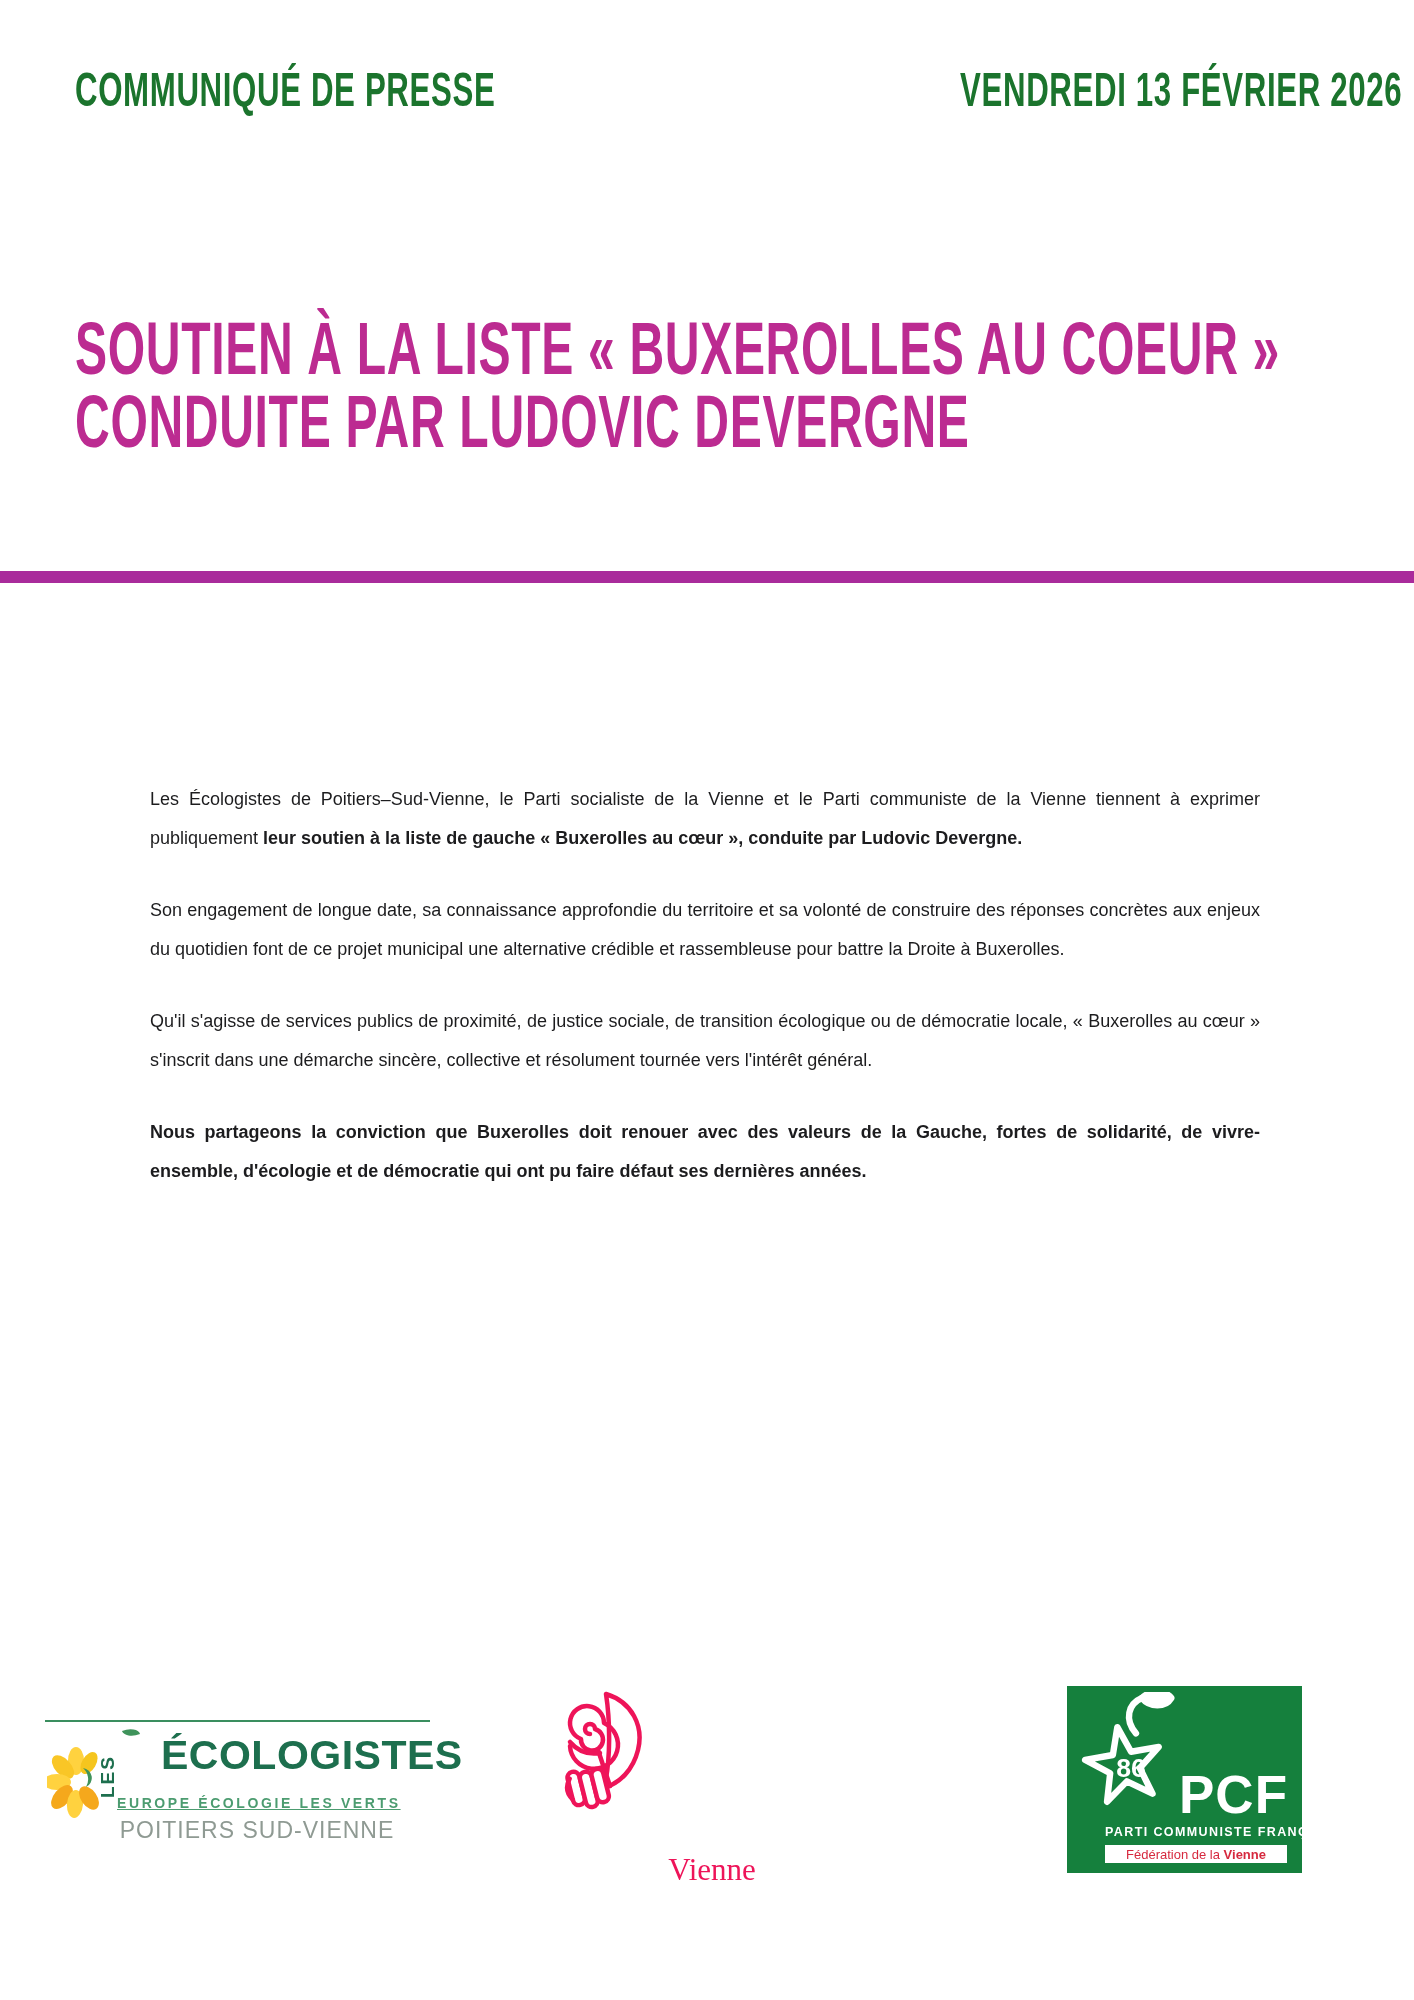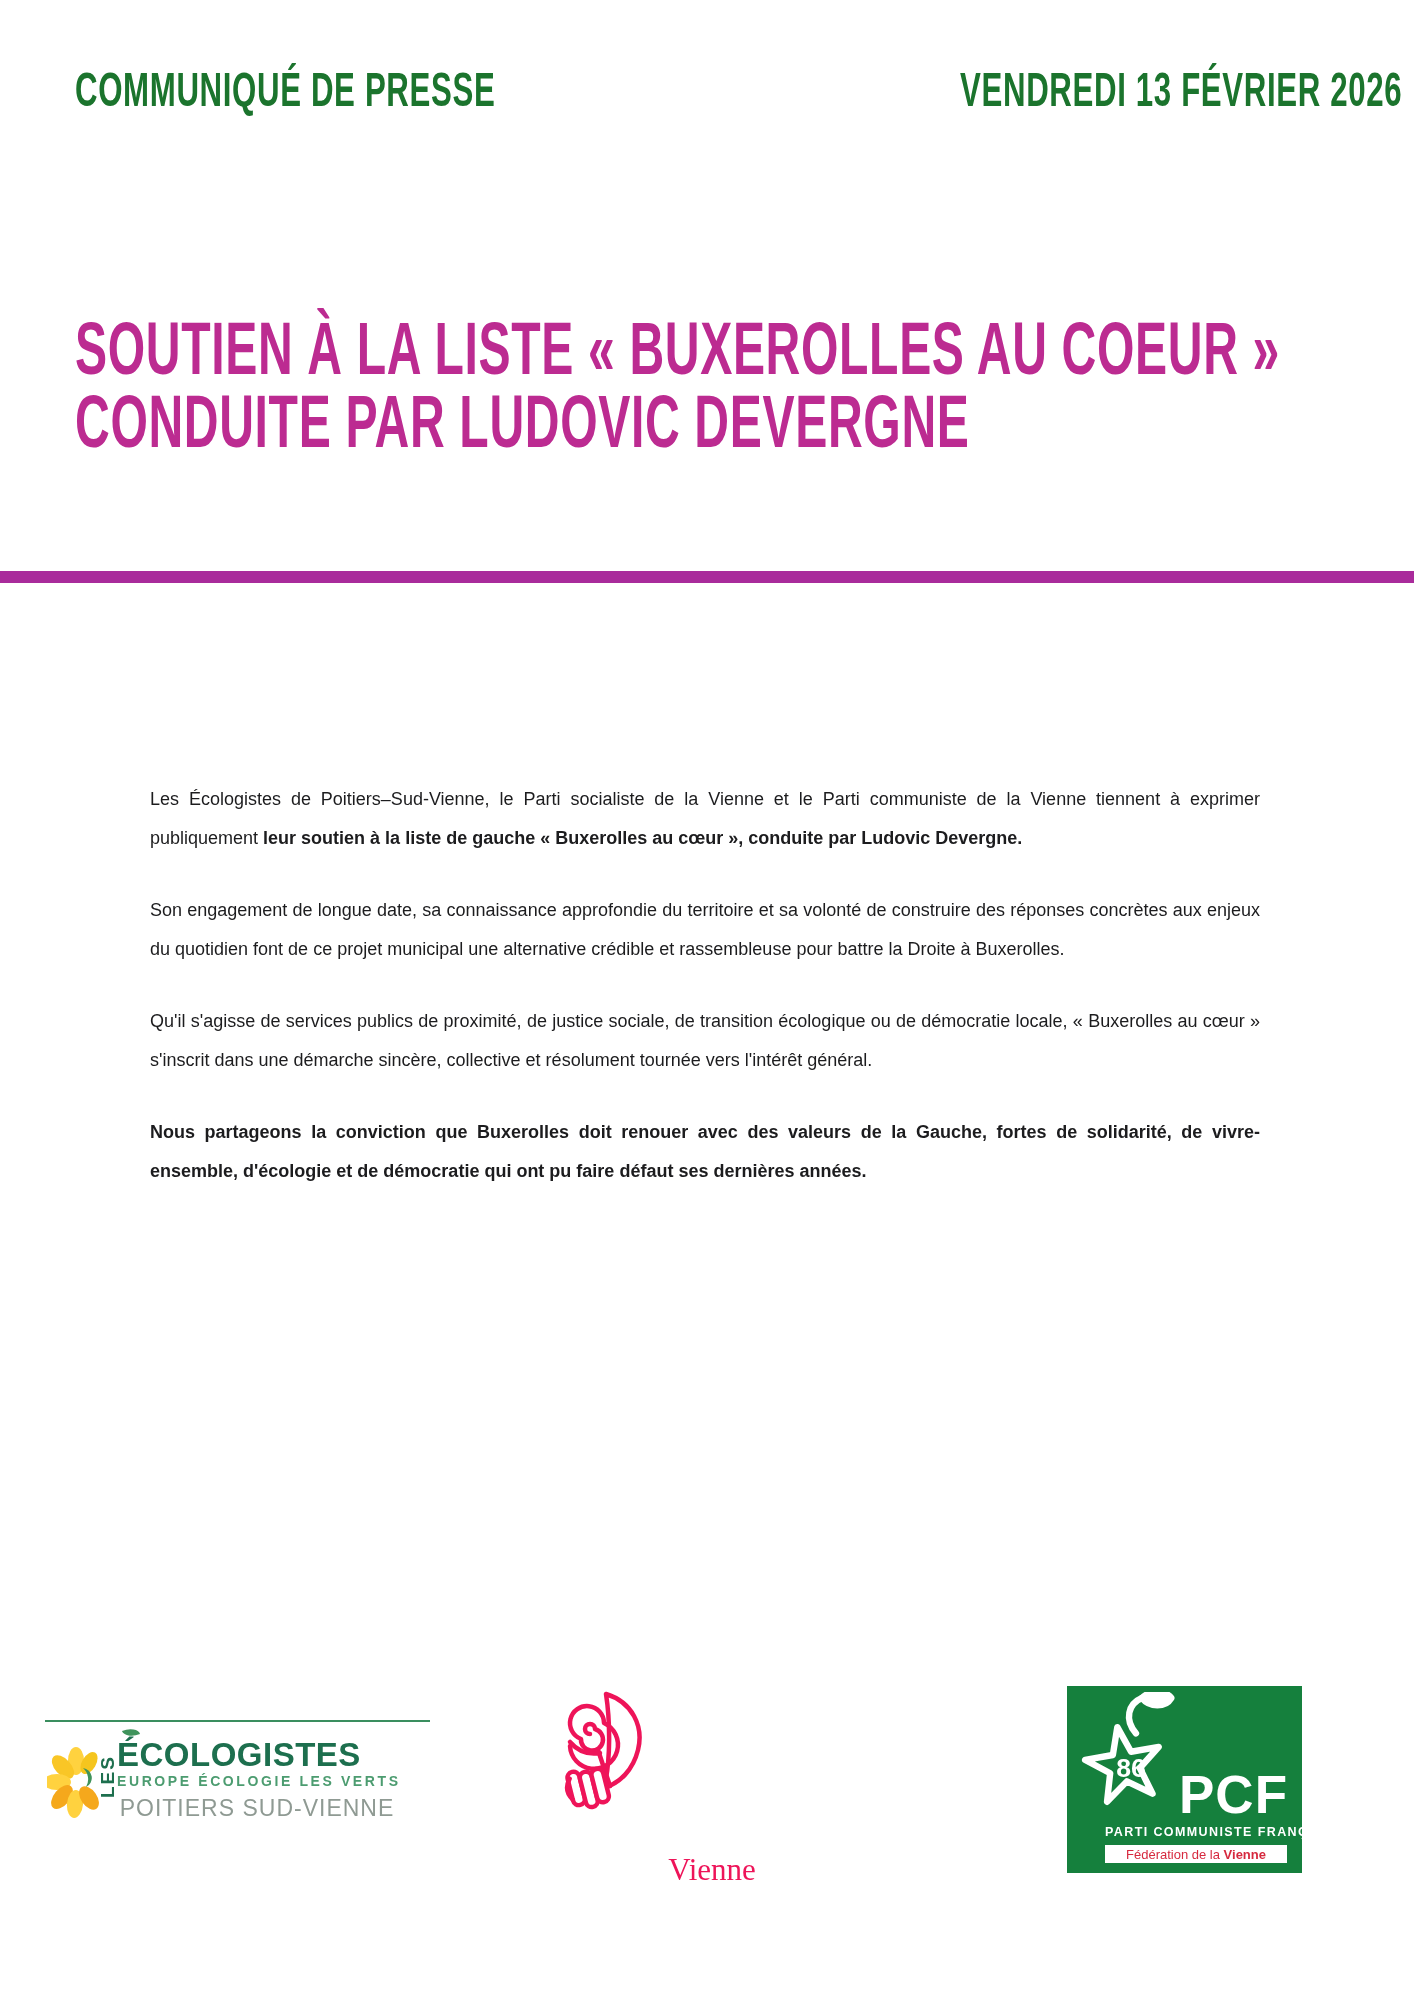--- a/index.html
+++ b/index.html
@@ -30,24 +30,24 @@
 
   
   .logos{position:absolute;left:0;top:1660px;width:1414px;height:260px;}
 
   
   .eelv{position:absolute;left:45px;top:60px;width:385px;height:110px;border-top:2px solid #3A8E5F;}
   .eelv-flower{position:absolute;left:2px;top:18px;}
   .eelv-les{position:absolute;left:52px;top:76px;transform:rotate(-90deg);transform-origin:0 0;
             font-weight:bold;font-size:19px;letter-spacing:2px;color:#1D6F4E;}
   .eelv-col{position:absolute;left:72px;top:16px;width:316px;}
-  .eelv-name{font-size:33px;font-weight:bold;color:#1D6F4E;letter-spacing:.5px;line-height:34px;}
+  .eelv-name{font-size:41px;font-weight:bold;color:#1D6F4E;letter-spacing:.5px;line-height:34px;margin-left:44px;}
   .eelv-leaf{position:absolute;left:78px;top:6px;width:16px;height:9px;background:#3F935B;
              border-radius:0 100% 0 100%;transform:rotate(-20deg);}
-  .eelv-sub{font-size:14px;font-weight:bold;color:#4C9C70;letter-spacing:2.6px;margin-top:1px;}
+  .eelv-sub{font-size:14px;font-weight:bold;color:#4C9C70;letter-spacing:2.6px;margin-top:23px;text-decoration:underline;}
   .eelv-loc{font-size:23px;color:#8F9A93;letter-spacing:1px;margin-top:6px;text-align:center;width:280px;}
 
   
   .ps{position:absolute;left:556px;top:28px;width:312px;height:210px;color:#EE1459;}
   .ps-rose{position:absolute;left:0;top:2px;}
   .ps-name{position:absolute;left:96px;top:34px;font-weight:bold;font-size:45px;line-height:43px;
            letter-spacing:-.5px;}
   .ps-region{position:absolute;left:0;top:164px;width:312px;text-align:center;
              font-family:"Liberation Serif",serif;font-size:31px;}
 

